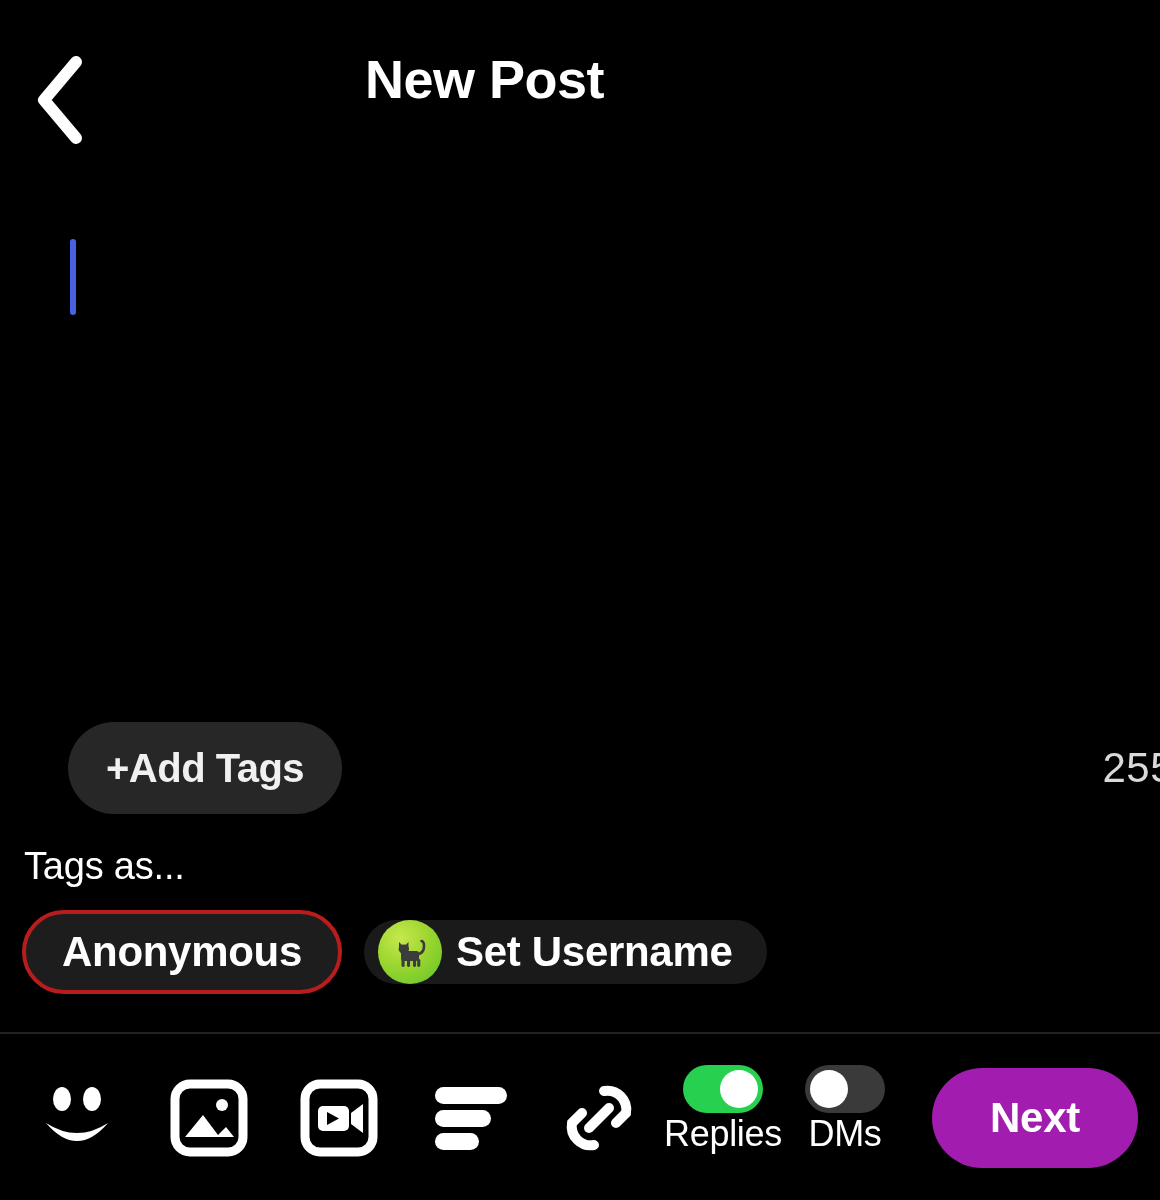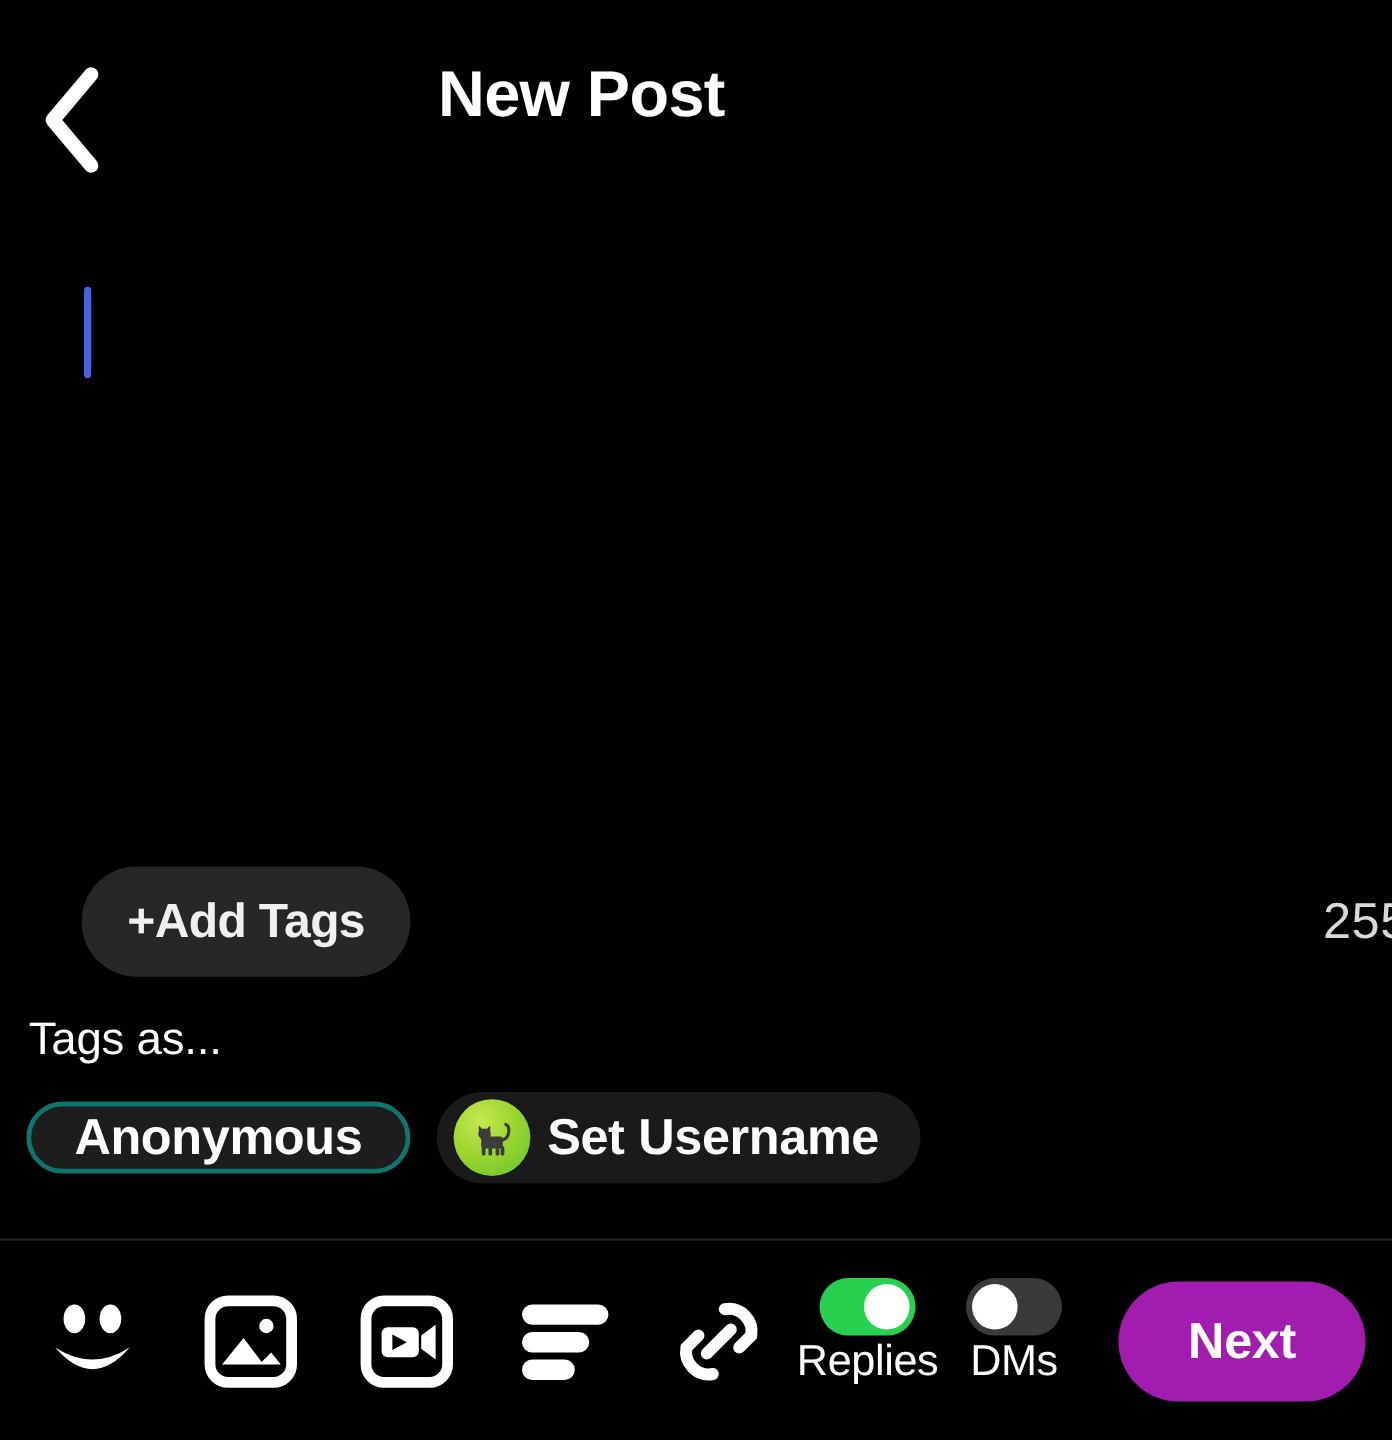--- a/index.html
+++ b/index.html
@@ -126,36 +126,36 @@
   .identity-row {
     position: absolute;
     top: 910px;
     left: 22px;
     display: flex;
     align-items: center;
     gap: 22px;
   }
 
   .pill-anon {
-    height: 60px;
-    border: 4px solid #0f766e;
+    height: 84px;
+    border: 4px solid #b91c1c;
     background: #1d1d1d;
     border-radius: 44px;
     display: flex;
     align-items: center;
     padding: 0 36px;
     color: #ffffff;
     font-size: 42px;
     font-weight: bold;
     letter-spacing: -0.3px;
     font-family: "Liberation Sans", sans-serif;
   }
 
   .pill-user {
-    height: 76px;
+    height: 64px;
     background: #1a1a1a;
     border: none;
     border-radius: 44px;
     display: flex;
     align-items: center;
     padding: 0 34px 0 14px;
     gap: 14px;
     color: #ffffff;
     font-size: 42px;
     font-weight: bold;

